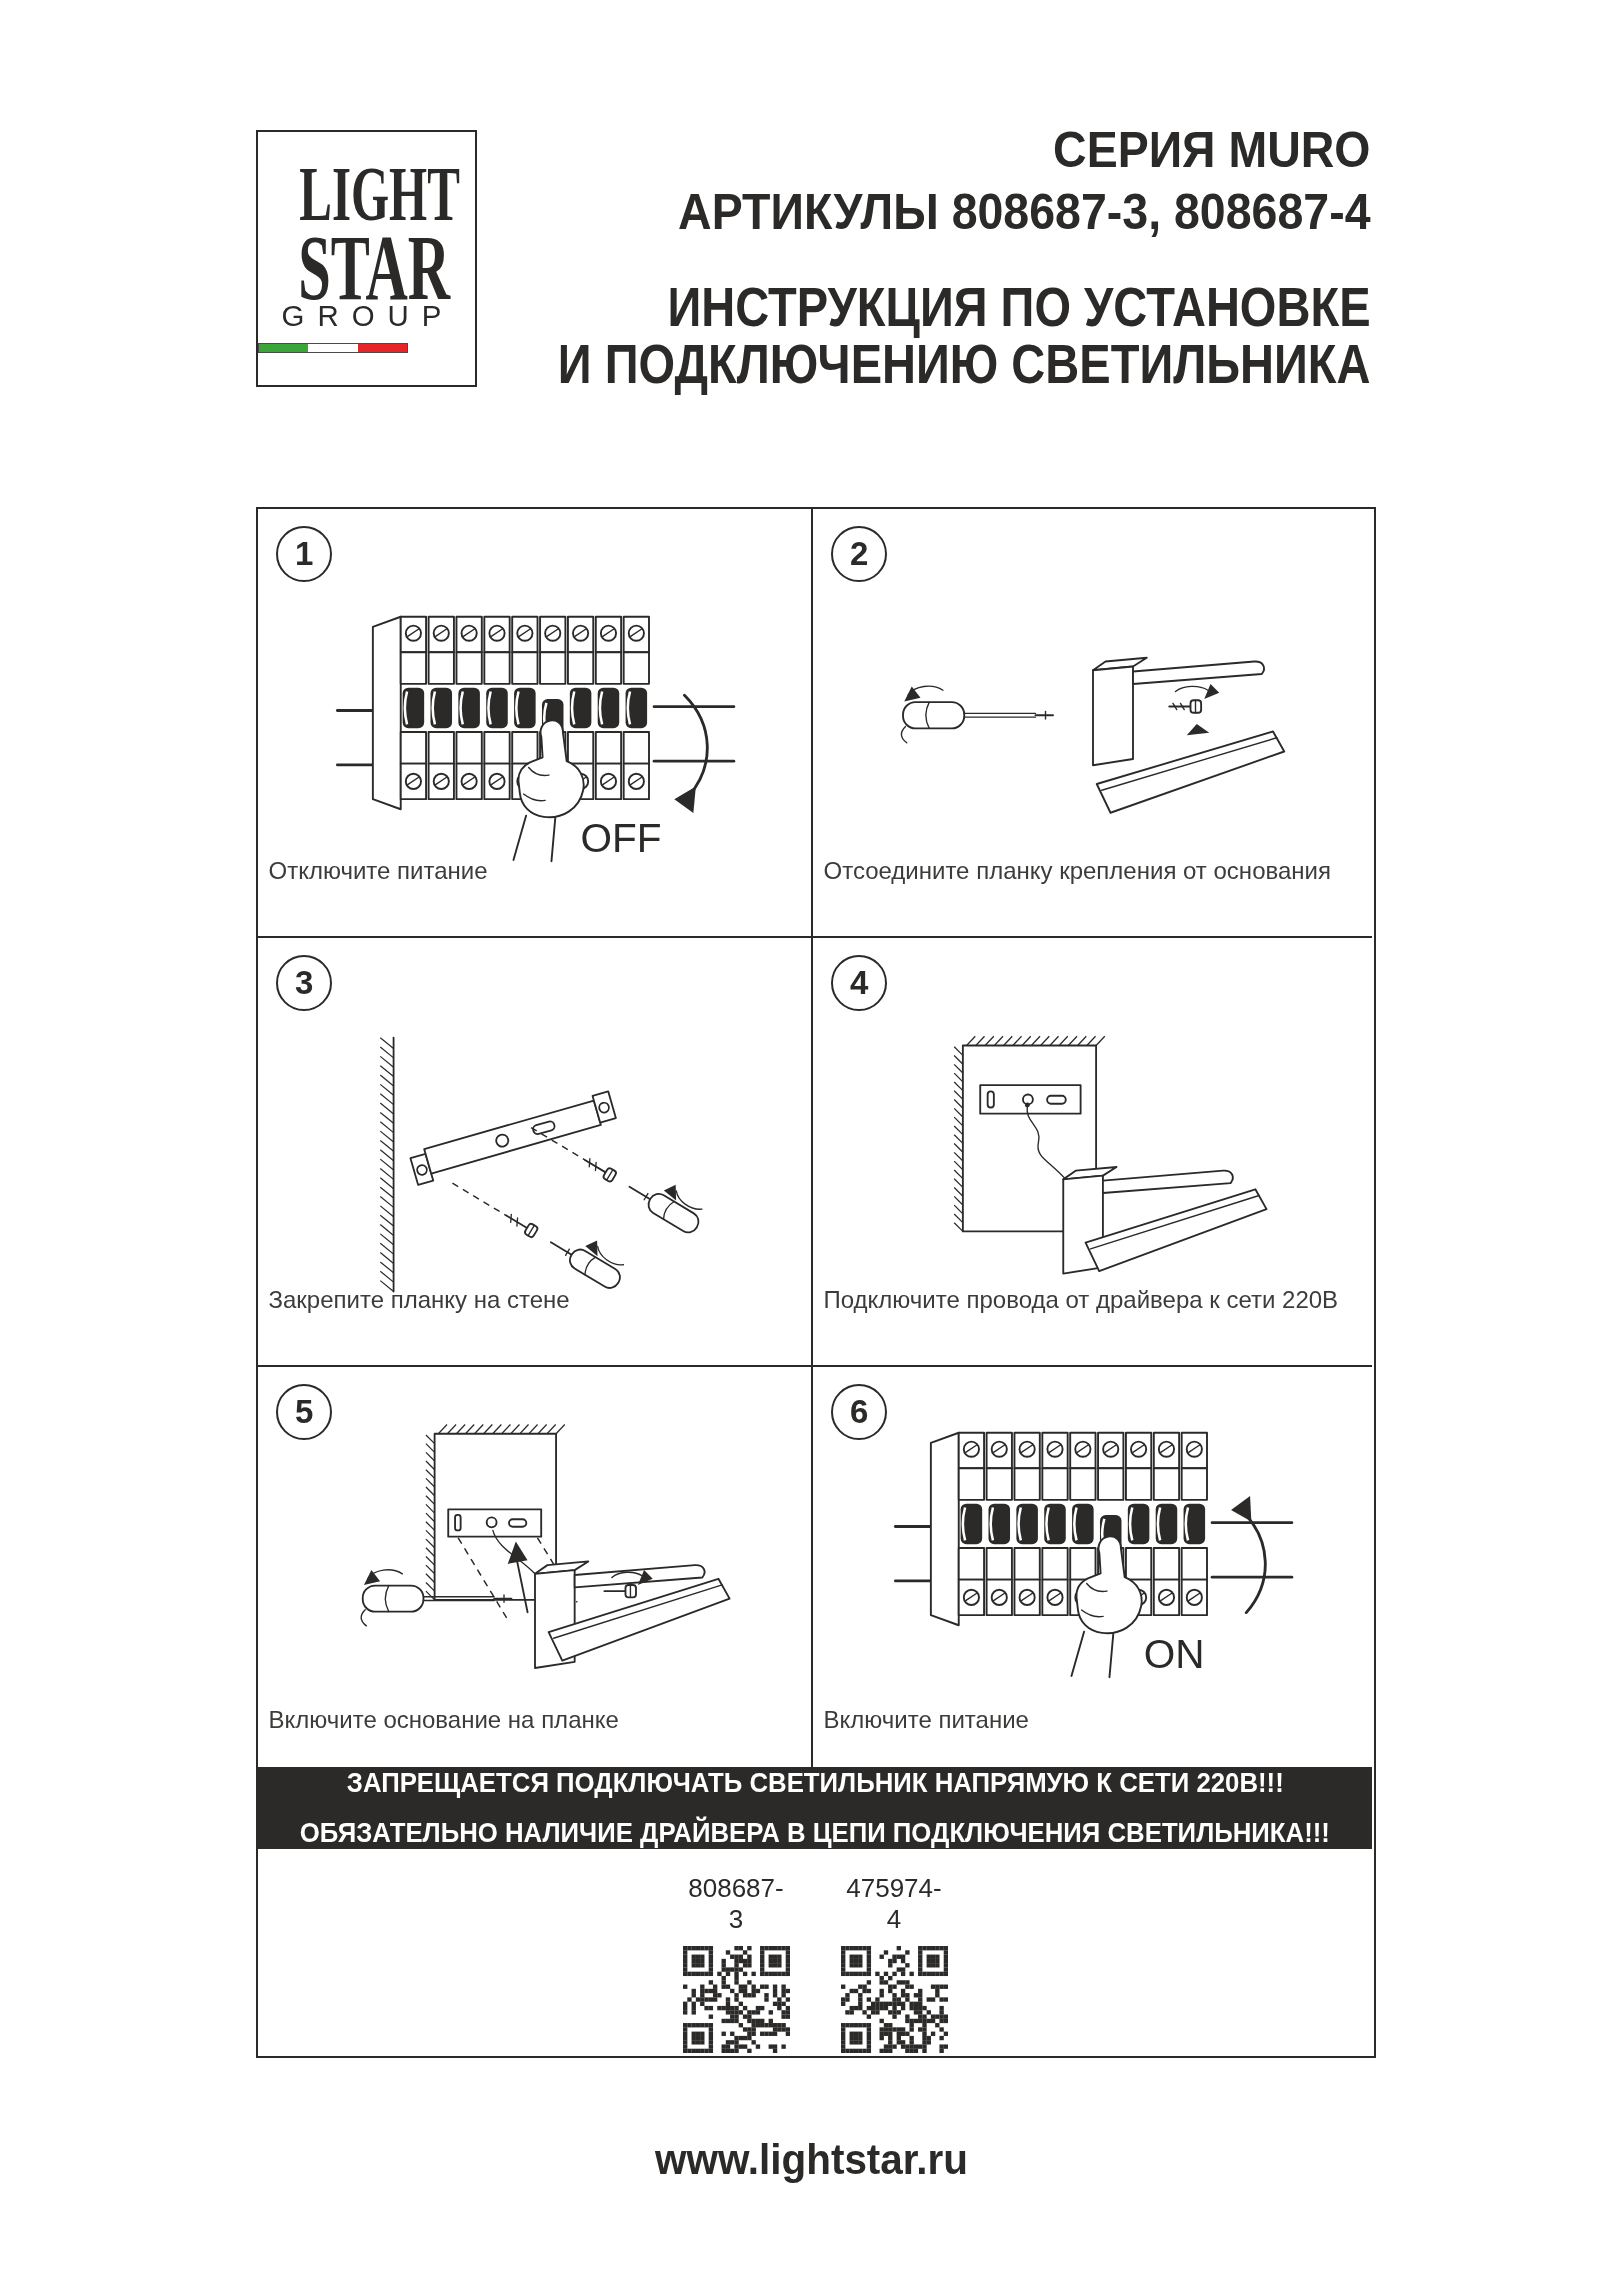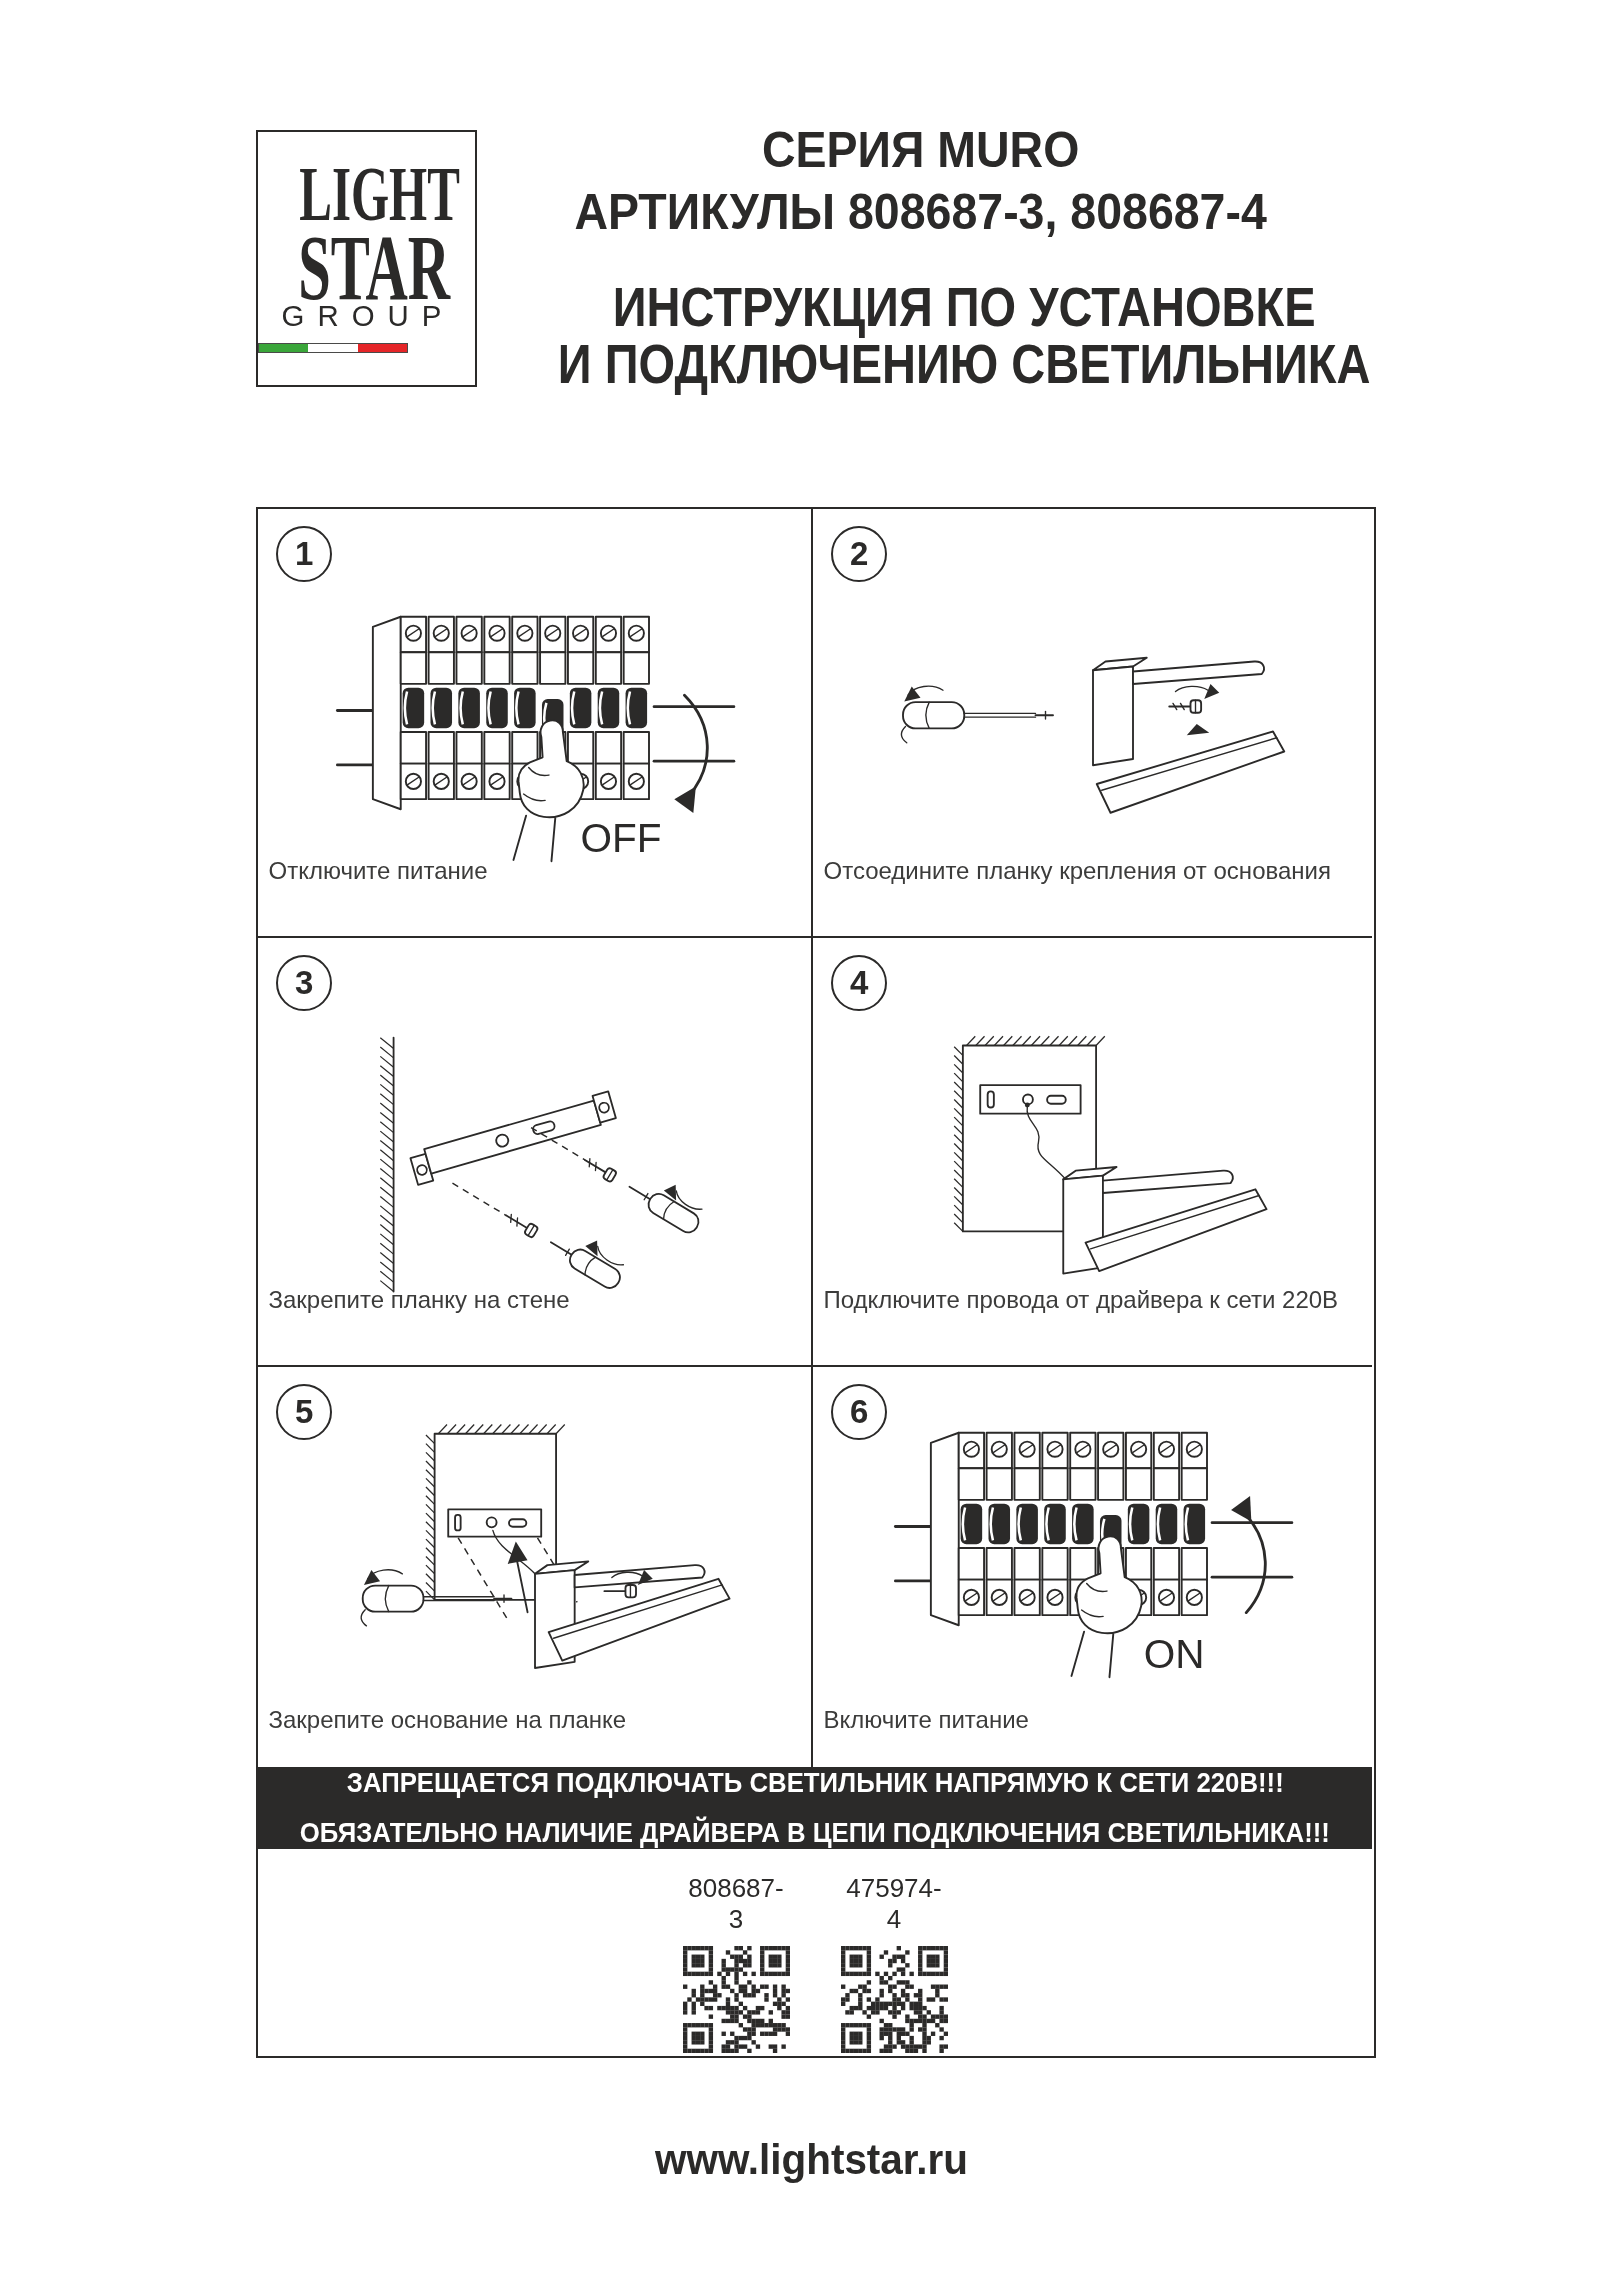--- a/index.html
+++ b/index.html
@@ -14,21 +14,21 @@
   
   .logo{position:absolute;left:256px;top:130px;width:221px;height:257px;border:2.6px solid var(--ink)}
   .logo div{position:absolute;left:0;right:0;text-align:center;color:var(--ink)}
   .logo-light{top:22px;font-family:"Liberation Serif",serif;font-weight:700;font-size:79px;line-height:1;transform:scaleX(.62)}
   .logo-star{top:89px;font-family:"Liberation Serif",serif;font-weight:700;font-size:93px;line-height:1;transform:scaleX(.63)}
   .logo-group{top:169px;font-size:29.4px;font-weight:400;letter-spacing:13px;padding-left:3px;line-height:1}
   .flag{position:absolute;top:211px;left:35px;width:150px;height:9.8px;border:1.3px solid #4a4a49;display:flex}
   .flag span{flex:1;height:100%}
 
   
-  .header{position:absolute;top:120px;right:252px;text-align:center;color:var(--ink);font-weight:700}
+  .header{position:absolute;top:120px;right:252px;text-align:right;color:var(--ink);font-weight:700}
   .h-block1{transform:scaleX(.93);transform-origin:100% 0}
   .h-block1 div{font-size:50px;line-height:1.23;white-space:nowrap}
   .h-title{margin-top:35px;transform:scaleX(.84);transform-origin:100% 0}
   .h-title div{font-size:56px;line-height:1.02;white-space:nowrap}
 
   
   .table{position:absolute;left:256px;top:507px;width:1120px;height:1551px;border:2.6px solid var(--ink)}
   .cell{position:absolute;background:#fff}
   .c1{left:0;top:0;width:555px;height:429px;border-right:2px solid var(--ink);border-bottom:2px solid var(--ink)}
   .c2{left:555px;top:0;width:559px;height:429px;border-bottom:2px solid var(--ink)}
@@ -384,21 +384,21 @@
         <rect x="-2" y="-10" width="17" height="20" rx="5" class="w"></rect>
         <line x1="6" y1="-10" x2="6" y2="10" class="s2"></line>
         <path d="M-24,-22 a32,20 0 0 1 50,-2" class="s2"></path>
         <polygon points="28,-34 42,-20 18,-10" class="f"></polygon>
       </g>
       <g>
         <polygon class="w" points="352,350 626,264 644,296 374,396"></polygon>
         <line x1="360" y1="360" x2="632" y2="274" class="s2"></line>
       </g>
     </svg>
-    <div class="caption">Закрепите основание на планке</div>
+    <div class="caption">Включите основание на планке</div>
   </div>
 
   <div class="cell c6 r3">
     <div class="badge">6</div>
     <svg class="draw" width="406" height="266" viewBox="0 0 640 420">
       <use href="#panel9"></use>
       <path class="s4" d="M562,312 C604,264 602,198 556,152"></path>
       <polygon class="f" points="570,168 538,150 568,128"></polygon>
       <text class="lbl" x="400" y="400">ON</text>
     </svg>

